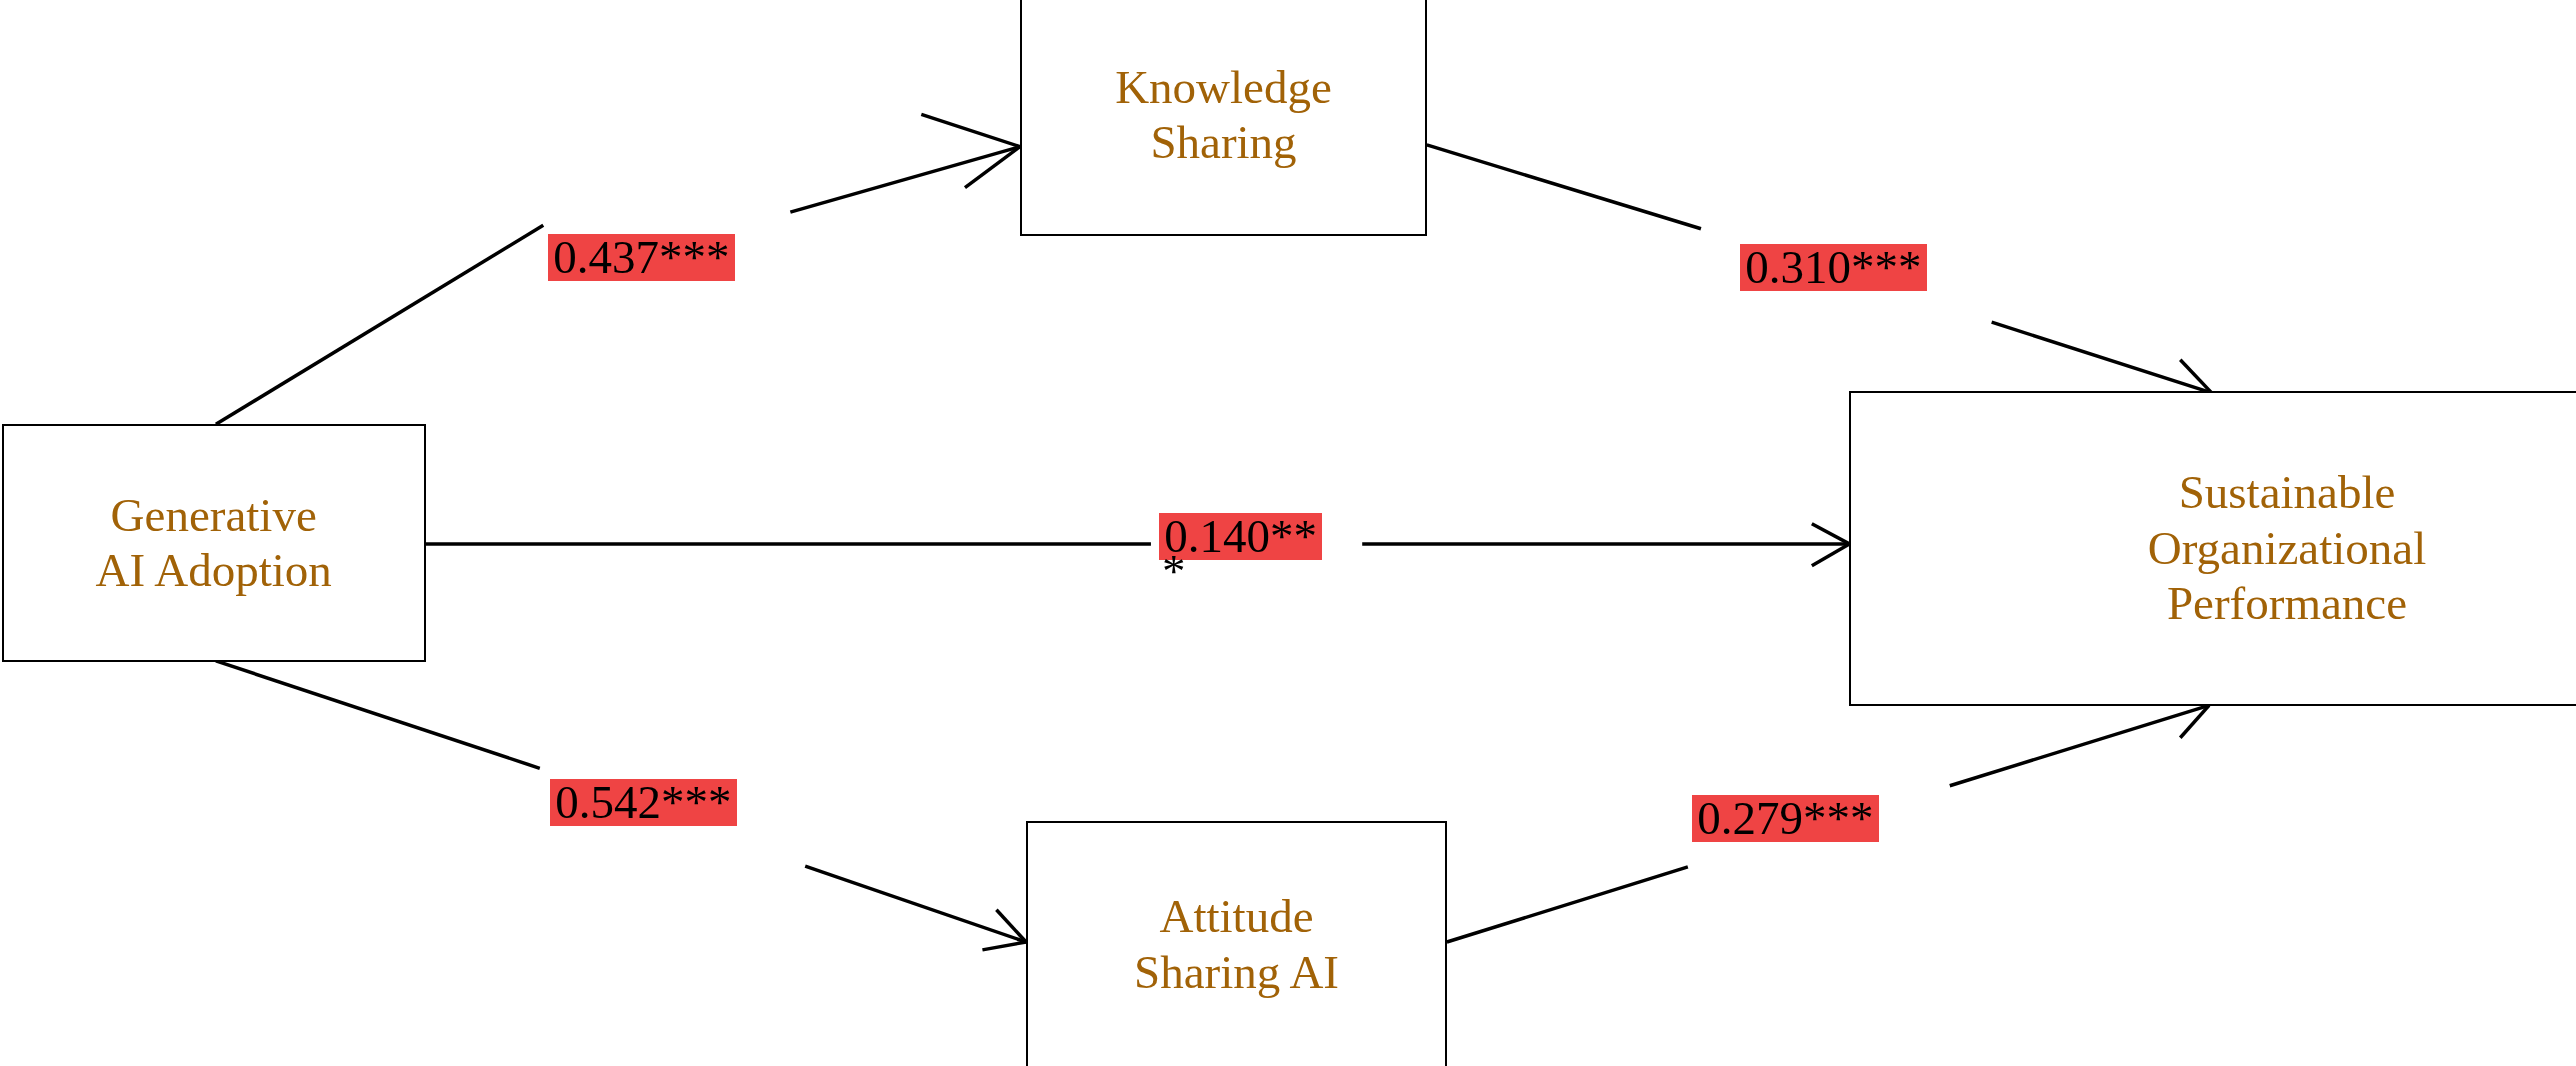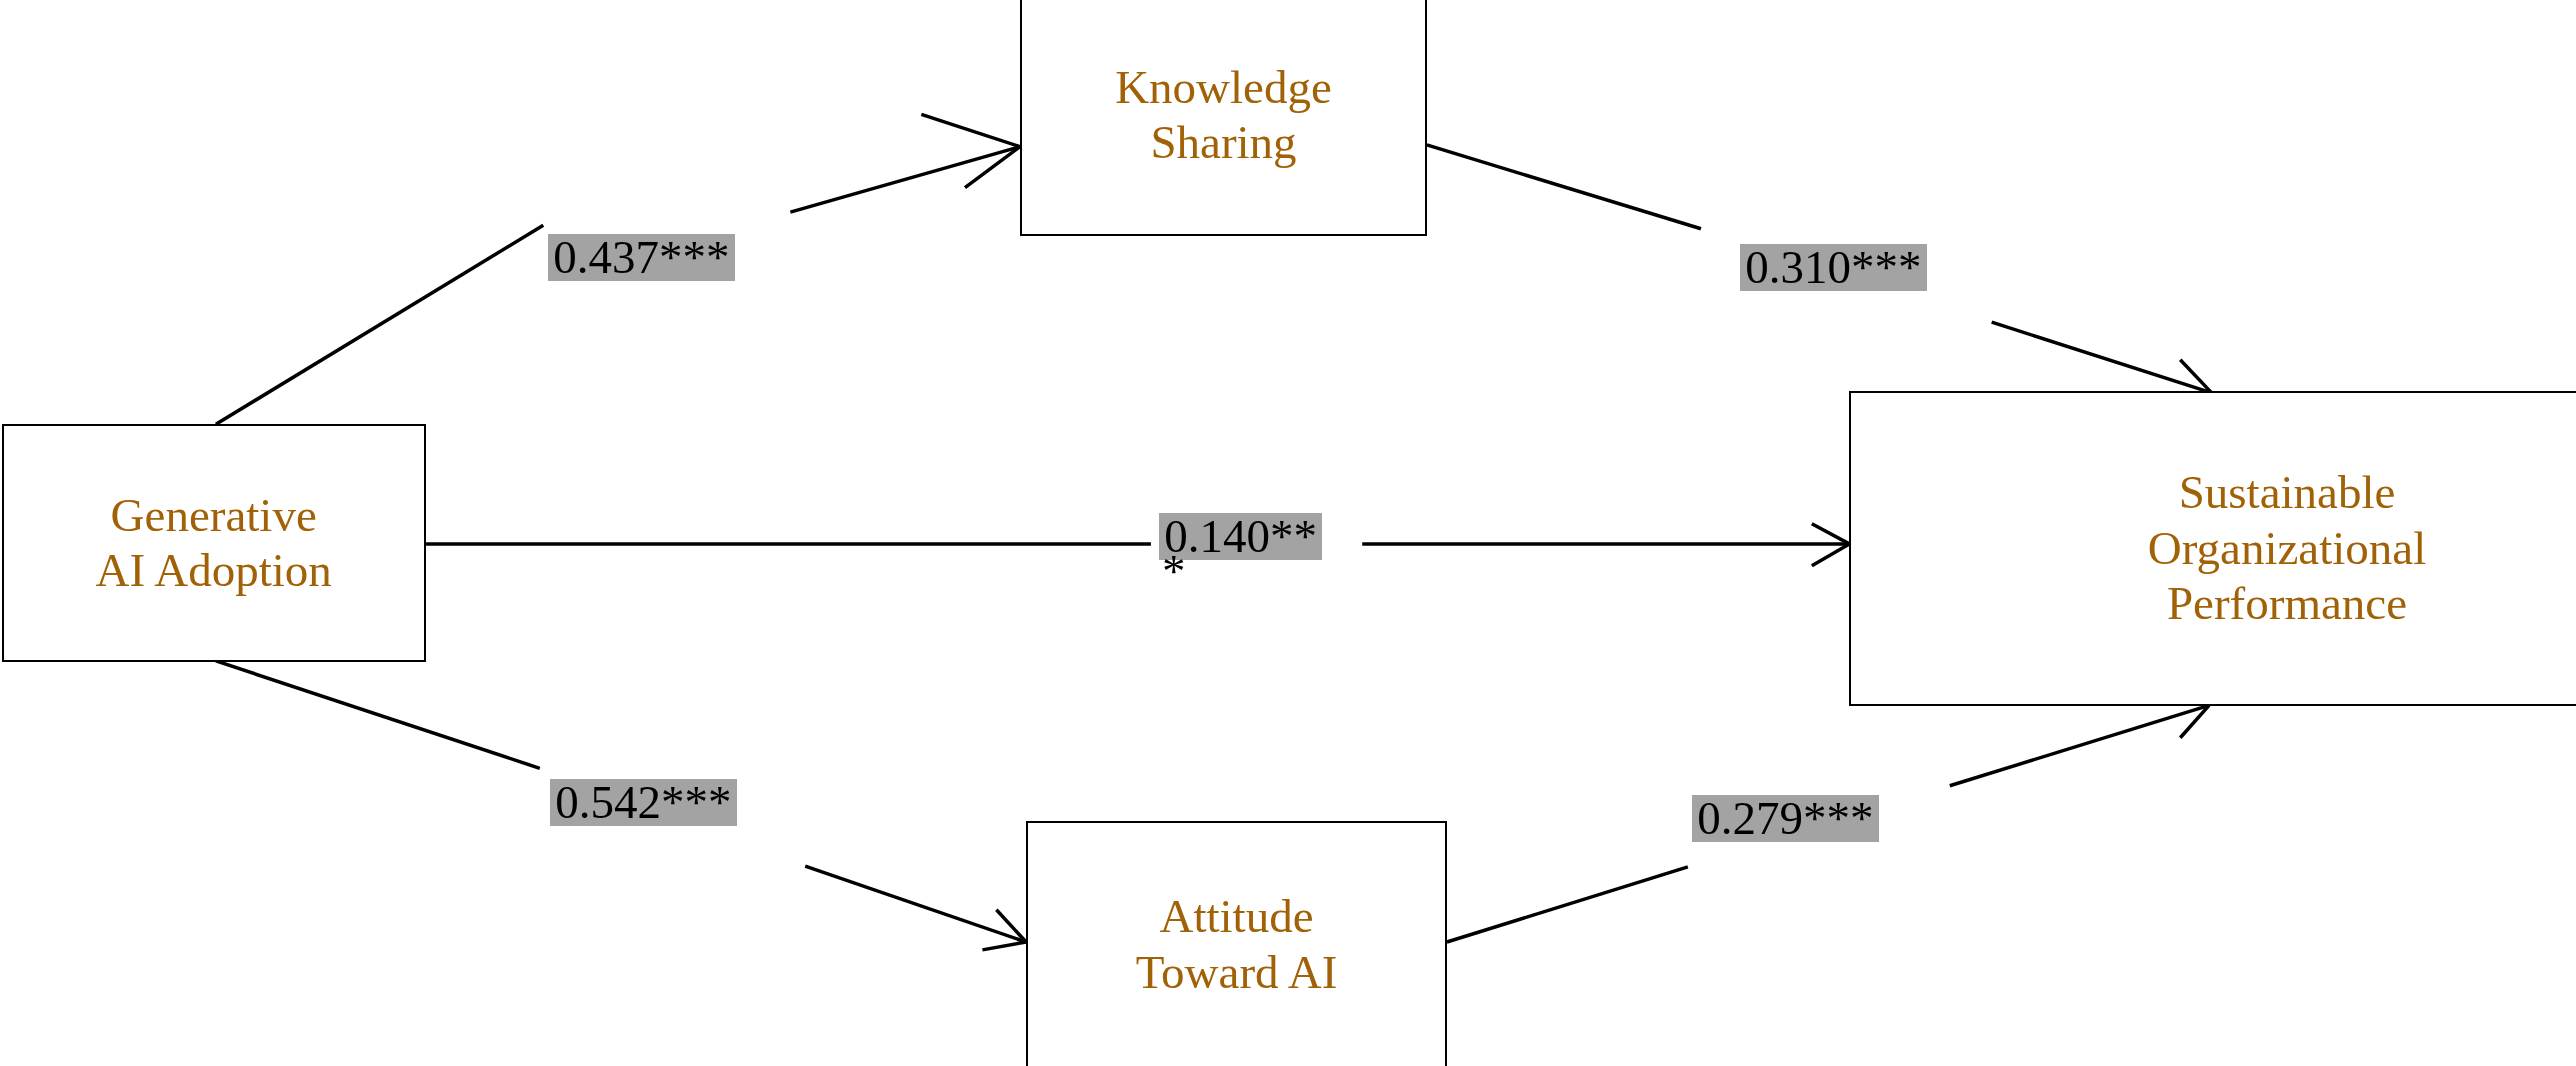--- a/index.html
+++ b/index.html
@@ -44,21 +44,21 @@
     color: #a16207;
     white-space: pre-line;
     padding: 0 8.7px;
   }
   .coef-label {
     position: absolute;
     font-family: "Liberation Serif", "DejaVu Serif", serif;
     font-size: 47px;
     line-height: 1.0;
     color: #000000;
-    background: #a3a3a3;
+    background: #ef4444;
     white-space: nowrap;
     z-index: 5;
     padding: 0 5.2px;
   }
   .coef-orphan {
     position: absolute;
     font-family: "Liberation Serif", "DejaVu Serif", serif;
     font-size: 47px;
     line-height: 1.0;
     color: #000000;
@@ -114,21 +114,21 @@
 AI Adoption</span>
   </div>
 
   <div class="construct-box" id="node-knowledge-sharing" style="left:1020px; top:-5.2px; width:407px; height:241px;">
     <span class="construct-label">Knowledge
 Sharing</span>
   </div>
 
   <div class="construct-box" id="node-attitude-toward-ai" style="left:1026px; top:821px; width:421px; height:247px;">
     <span class="construct-label">Attitude
-Toward AI</span>
+Sharing AI</span>
   </div>
 
   <div class="construct-box" id="node-sustainable-organizational-performance" style="left:1849px; top:391px; width:876px; height:315px;">
     <span class="construct-label">Sustainable
 Organizational
 Performance</span>
   </div>
 
   <span class="coef-label" style="left:548px; top:234px;">0.437***</span>
 

